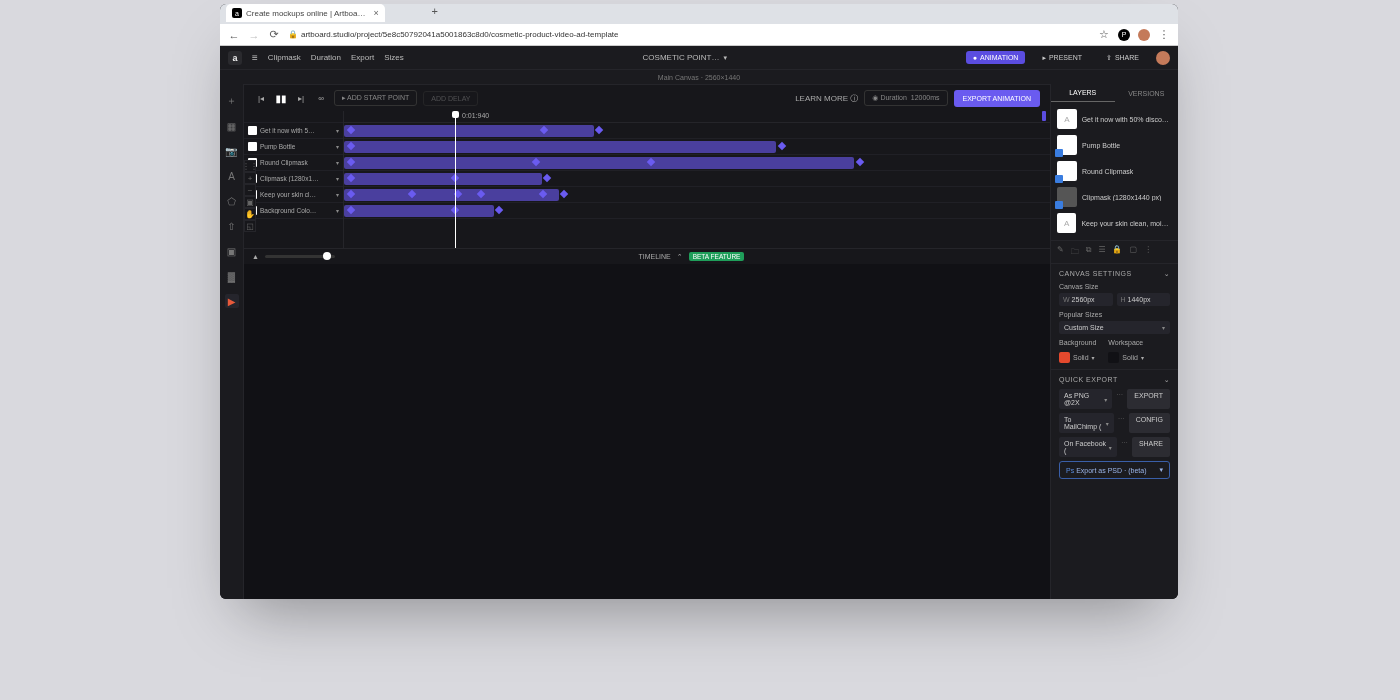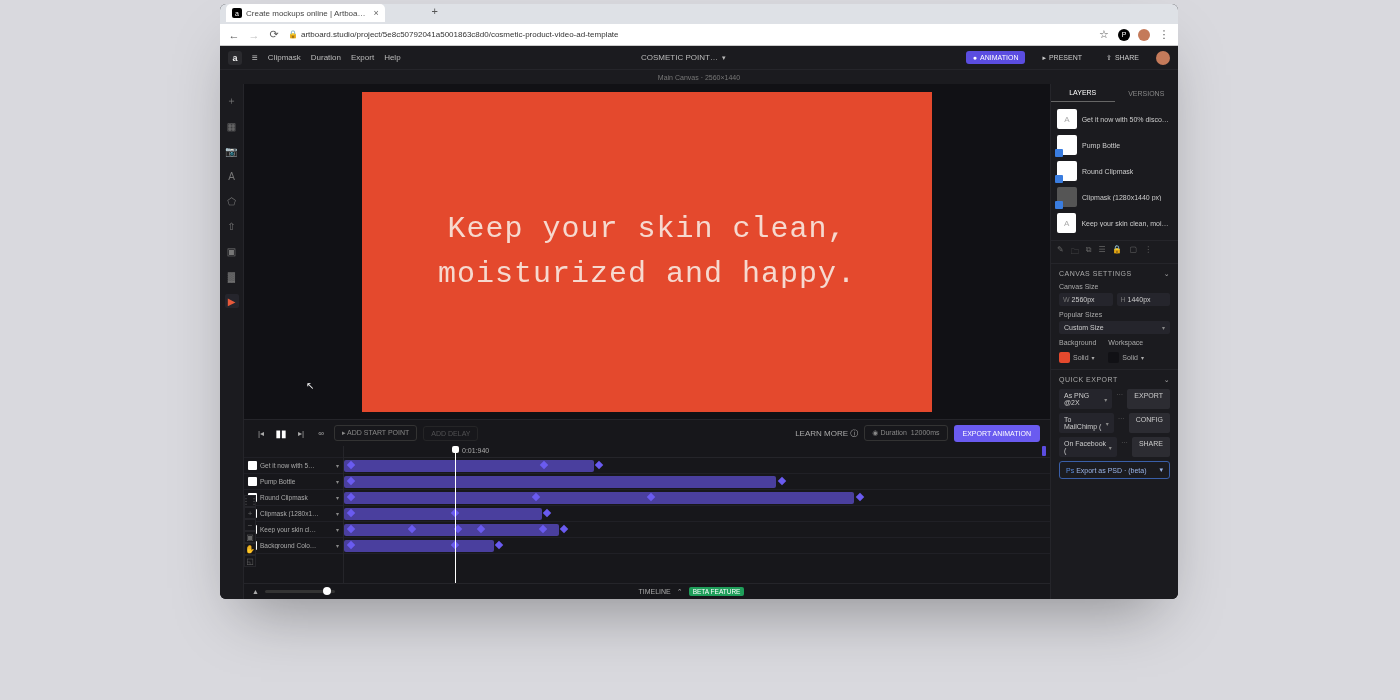--- a/index.html
+++ b/index.html
@@ -125,21 +125,21 @@
     <span class="ext" style="background:#c47a5a"></span>
     <span class="navicon">⋮</span>
   </div>
 
   <div class="appbar">
     <span class="logo">a</span>
     <span class="ham">≡</span>
     <span>Clipmask</span>
     <span>Duration</span>
     <span>Export</span>
-    <span>Help</span>
+    <span>Sizes</span>
     <span class="spacer"></span>
     <span class="proj">
       <span>COSMETIC POINT…</span>
       <span class="chev">▾</span>
     </span>
     <span class="spacer"></span>
     <span class="btn anim">● <span>ANIMATION</span></span>
     <span class="btn gray">▸ <span>PRESENT</span></span>
     <span class="btn gray">⇪ <span>SHARE</span></span>
     <span class="avatar"></span>
@@ -154,27 +154,20 @@
       <span class="ic">📷</span>
       <span class="ic">A</span>
       <span class="ic">⬠</span>
       <span class="ic">⇧</span>
       <span class="ic">▣</span>
       <span class="ic">▓</span>
       <span class="ic sel">▶</span>
     </div>
 
     <div class="center">
-      <div class="canvaswrap">
-        <div class="canvas">
-          <div class="txt" style="white-space:pre-line">Keep your skin clean,
-moisturized and happy.</div>
-        </div>
-        <span class="cursor">↖</span>
-      </div>
 
       <div class="timeline">
         <div class="tlbar">
           <span class="tlbtn">|◂</span>
           <span class="tlbtn" style="color:#fff;font-size:10px">▮▮</span>
           <span class="tlbtn">▸|</span>
           <span class="tlbtn">∞</span>
           <span class="outbtn">▸ <span>ADD START POINT</span></span>
           <span class="outbtn dis">ADD DELAY</span>
           <span class="sp"></span>

